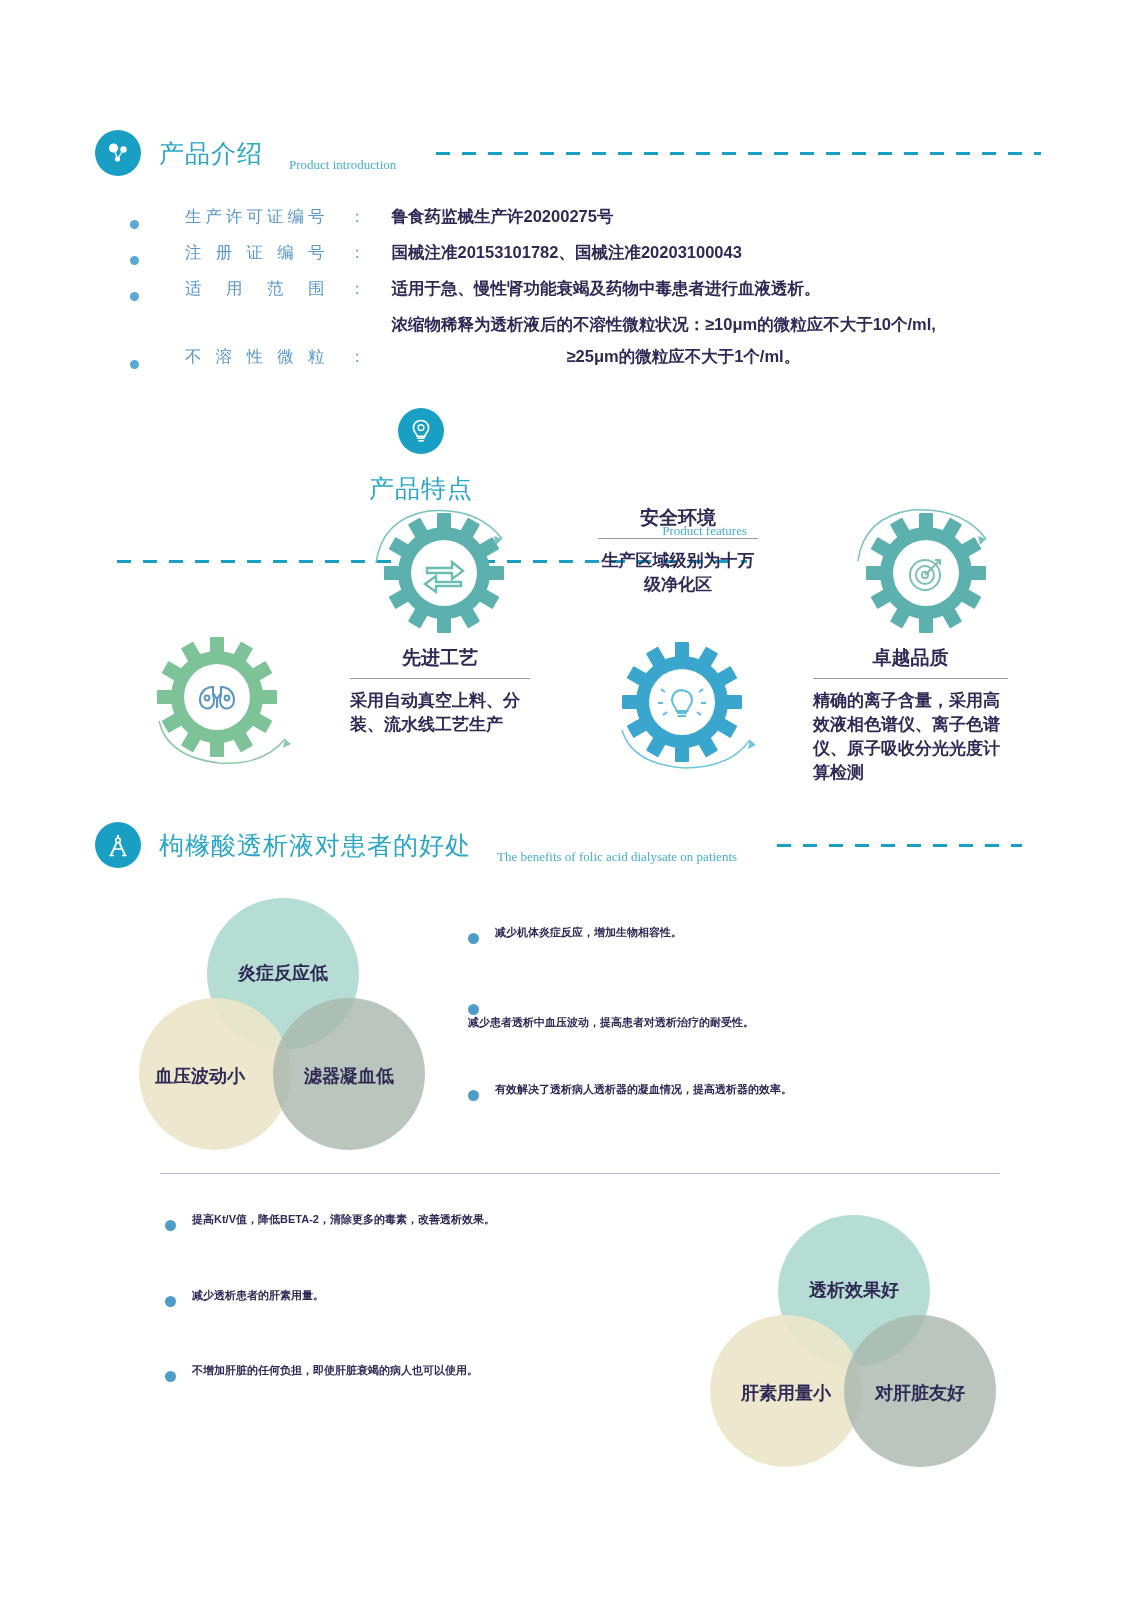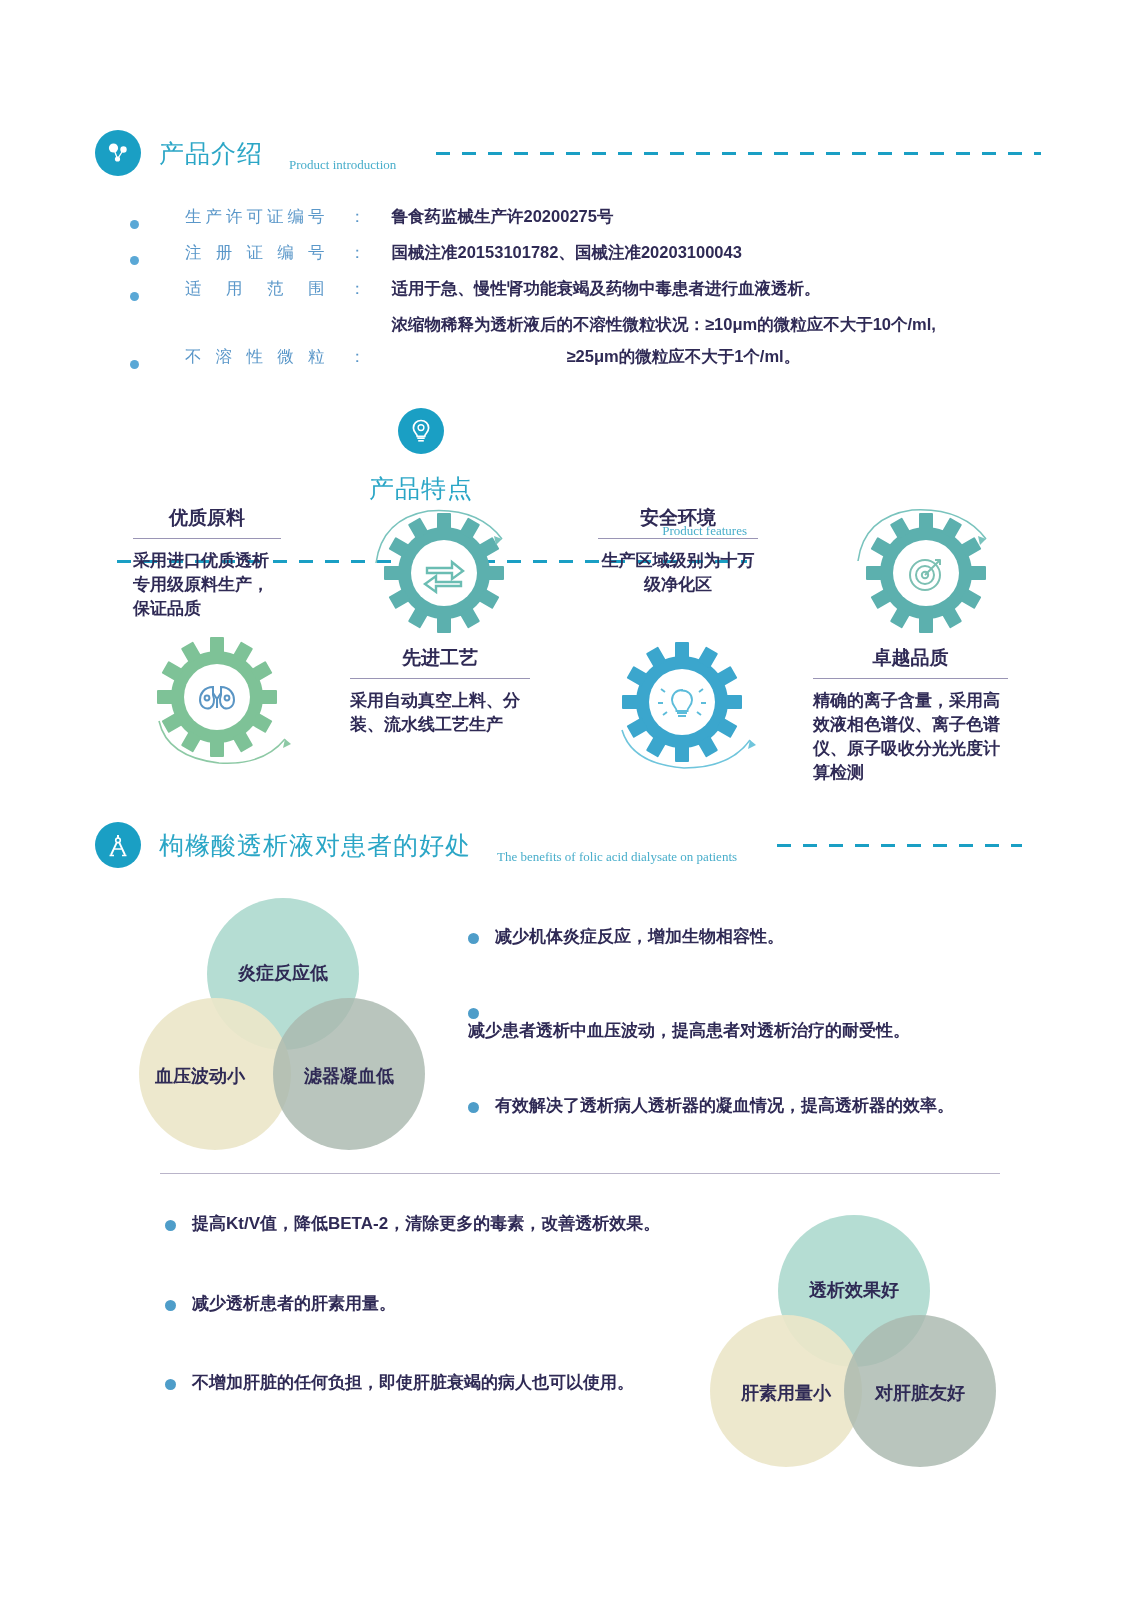--- a/index.html
+++ b/index.html
@@ -100,21 +100,21 @@
   .gear-wrap svg { display: block; }
 
   
   .ben-list { position: absolute; }
   .ben-row { display: flex; align-items: flex-start; }
   .ben-dot {
     width: 11px; height: 11px; border-radius: 50%;
     background: #4e9dc9; margin-top: 8px; margin-right: 16px;
     flex: 0 0 auto;
   }
-  .ben-text { font-size: 17px; font-weight: bold; color: #2f2a55; }
+  .ben-text { font-size: 11px; font-weight: bold; color: #2f2a55; }
 
   .divider {
     position: absolute;
     height: 1px; background: #b9b4c9;
   }
 
   
   .venn { position: absolute; }
   .venn .circ {
     position: absolute;
@@ -187,25 +187,20 @@
         <rect x="11.3" y="21.3" width="7.4" height="1.7" fill="#ffffff"></rect>
         <rect x="12.2" y="24" width="5.6" height="1.6" fill="#ffffff"></rect>
         <circle cx="15" cy="11.6" r="2.9" fill="none" stroke="#ffffff" stroke-width="1.4"></circle>
       </svg>
     </div>
     <div class="sec-title-cn">产品特点</div>
     <div class="sec-title-en">Product features</div>
     <div class="dash" style="width:630px;"></div>
   </div>
 
-  <div class="feat-block" style="left:133px; top:505px; width:148px;">
-    <div class="feat-title">优质原料</div>
-    <div class="feat-rule"></div>
-    <div class="feat-body">采用进口优质透析专用级原料生产，保证品质</div>
-  </div>
 
   <div class="gear-wrap" style="left:145px; top:635px;">
     <svg width="150" height="140" viewBox="0 0 150 140">
       <g transform="translate(72,62)">
         <g fill="#7ec297">
           <circle cx="0" cy="0" r="46"></circle>
           <g>
             <rect x="-7" y="-60" width="14" height="17" rx="1"></rect>
             <rect x="-7" y="-60" width="14" height="17" rx="1" transform="rotate(30)"></rect>
             <rect x="-7" y="-60" width="14" height="17" rx="1" transform="rotate(60)"></rect>

